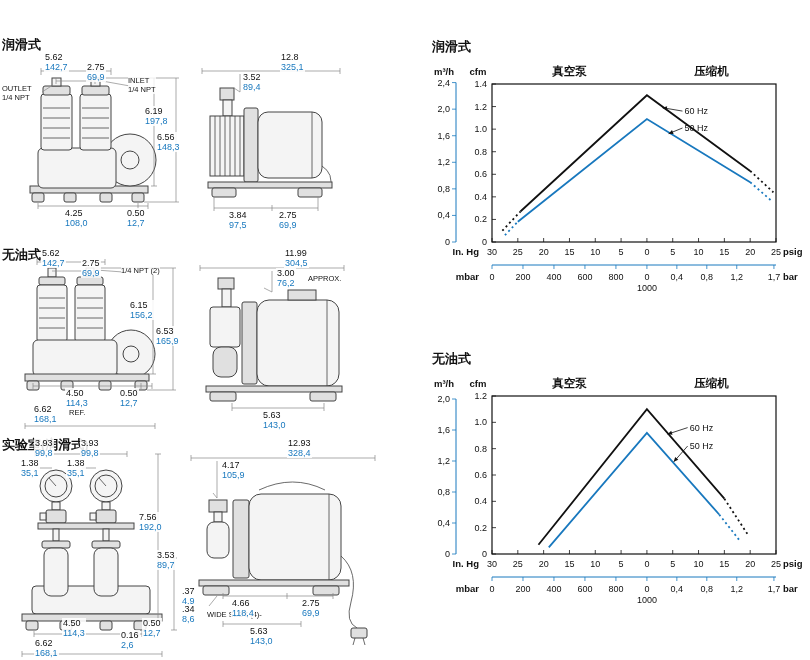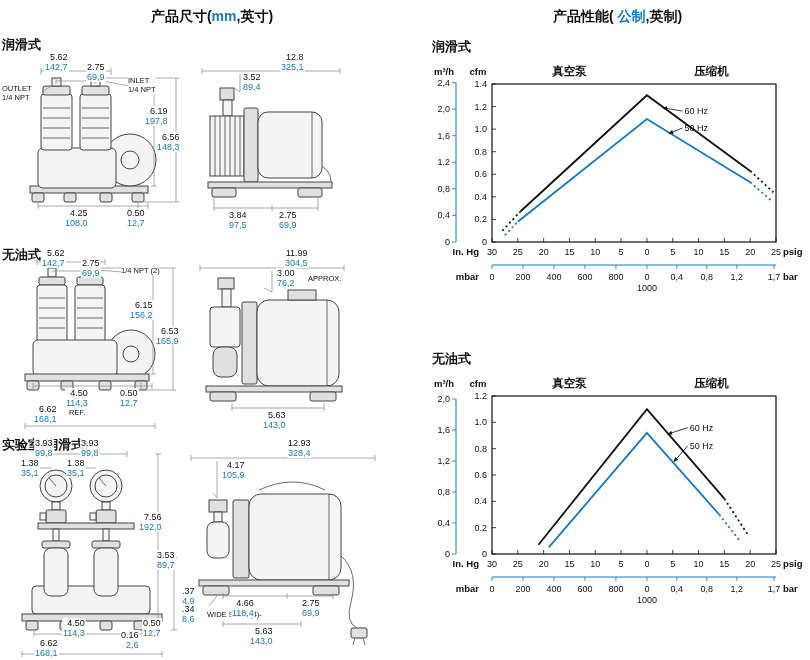--- a/index.html
+++ b/index.html
@@ -7,44 +7,38 @@
         font-family:"Liberation Sans","DejaVu Sans",sans-serif;color:#111}
   .title{position:absolute;font-size:14px;font-weight:bold;text-align:center;white-space:nowrap}
   .accent{color:#1878be}
   .sec{position:absolute;font-size:13px;font-weight:bold}
   .view{position:absolute}
   .view > svg.draw{position:absolute;left:0;top:0;width:100%;height:100%}
   .art rect,.art circle,.art ellipse{fill:#f4f4f4;stroke:#444;stroke-width:1}
   .art .dk{fill:#e0e0e0}
   .art line,.art path{stroke:#444;stroke-width:0.8;fill:none}
   .dims line,.dims path{stroke:#888;stroke-width:0.7;fill:none}
-  .dim{position:absolute;font-size:9px;line-height:1.12;text-align:right;
+  .dim{position:absolute;font-size:9px;line-height:1.12;text-align:left;
        background:rgba(255,255,255,.88);padding:0 1px;white-space:nowrap;z-index:2}
   .dim .din{display:block;color:#111}
   .dim .dmm{display:block;color:#1878be}
   .note{position:absolute;font-size:7.5px;line-height:1.2;white-space:pre-line;
         background:rgba(255,255,255,.8);z-index:2}
   svg.chart{position:absolute}
   svg.chart text{font-family:"Liberation Sans","DejaVu Sans",sans-serif;fill:#111}
   text.tk{font-size:9px}
   text.tb{font-size:9.5px;font-weight:bold}
   text.cn{font-size:11.5px;font-weight:bold}
   text.blue{fill:#1878be}
 </style>
 </head>
 <body>
 
 <div class="page">
 
-  <div class="title" style="left:117px;top:8px;width:190px">
-    <span>产品尺寸(</span><span class="accent">mm</span><span>,英寸)</span>
-  </div>
-  <div class="title" style="left:505px;top:8px;width:225px">
-    <span>产品性能( </span><span class="accent">公制</span><span>,英制)</span>
-  </div>
 
   <div class="sec" style="left:2px;top:36px">润滑式</div>
   <div class="sec" style="left:2px;top:246px">无油式</div>
   <div class="sec" style="left:2px;top:436px">实验室(润滑式)</div>
   <div class="sec" style="left:432px;top:38px">润滑式</div>
   <div class="sec" style="left:432px;top:350px">无油式</div>
 
   <div class="view" style="left:8px;top:58px;width:185px;height:178px">
     <svg class="draw" viewBox="0 0 185 178">
       <g class="art">

